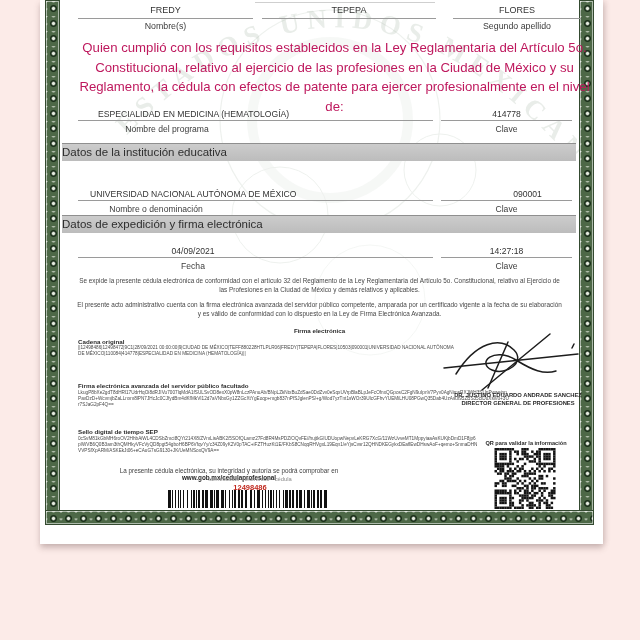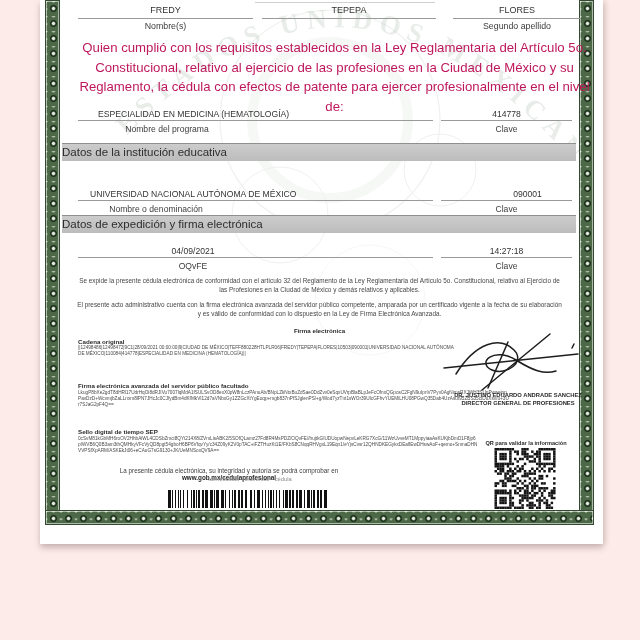--- a/index.html
+++ b/index.html
@@ -110,21 +110,21 @@
     <div class="rline" style="left:401px;top:200px;width:131px;"></div>
     <div class="rowlab" style="left:36px;top:203.5px;width:160px;text-align:center;">Nombre o denominación</div>
     <div class="rowlab" style="left:401px;top:203.5px;width:131px;">Clave</div>
 
     <div class="bar" style="top:215px;">Datos de expedición y firma electrónica</div>
 
     <div class="rowval" style="left:73px;top:246px;width:160px;text-align:center;">04/09/2021</div>
     <div class="rowval" style="left:401px;top:246px;width:131px;text-align:center;">14:27:18</div>
     <div class="rline" style="left:38px;top:257px;width:355px;"></div>
     <div class="rline" style="left:401px;top:257px;width:131px;"></div>
-    <div class="rowlab" style="left:73px;top:260.5px;width:160px;">OQvFE</div>
+    <div class="rowlab" style="left:73px;top:260.5px;width:160px;">Fecha</div>
     <div class="rowlab" style="left:401px;top:260.5px;width:131px;">Clave</div>
 
     <div class="legal" style="top:277px;">Se expide la presente cédula electrónica de conformidad con el artículo 32 del Reglamento de la Ley Reglamentaria del Artículo 5o. Constitucional, relativo al Ejercicio de las Profesiones en la Ciudad de México y demás relativos y aplicables.</div>
     <div class="legal" style="top:301px;">El presente acto administrativo cuenta con la firma electrónica avanzada del servidor público competente, amparada por un certificado vigente a la fecha de su elaboración y es válido de conformidad con lo dispuesto en la Ley de Firma Electrónica Avanzada.</div>
 
     <div class="tinyhead" style="left:35px;top:327px;width:489px;text-align:center;">Firma electrónica</div>
     <div class="tinyhead" style="left:38px;top:338px;">Cadena original</div>
     <div class="tinytxt" style="left:38px;top:345px;width:380px;">||12498486|12498472|9C1|28/09/2021 00:00:00|9|CIUDAD DE MÉXICO|TEFF880228HTLPLR06|FREDY|TEPEPA|FLORES|10503|090001|UNIVERSIDAD NACIONAL AUTÓNOMA DE MÉXICO|110084|414778|ESPECIALIDAD EN MEDICINA (HEMATOLOGÍA)||</div>
 
     <div class="tinyhead" style="left:38px;top:382px;">Firma electrónica avanzada del servidor público facultado</div>
@@ -466,20 +466,21 @@
         <rect x="18" y="24" width="1.02" height="1.02" fill="#141414"></rect>
         <rect x="21" y="24" width="1.02" height="1.02" fill="#141414"></rect>
         <rect x="22" y="24" width="1.02" height="1.02" fill="#141414"></rect>
         <rect x="23" y="24" width="1.02" height="1.02" fill="#141414"></rect>
       </svg>
 
     <div class="verify">
       <span>La presente cédula electrónica, su integridad y autoría se podrá comprobar en </span><b>www.gob.mx/cedulaprofesional</b>
     </div>
     <div class="idlab">Identificador electrónico - cédula</div>
+    <div class="idval">12498486</div>
     <svg class="abs" style="left:128px;top:490px;" width="163" height="18" viewBox="0 0 163 18" id="barcode">
         <rect x="0" y="0" width="3" height="18" fill="#111"></rect>
         <rect x="4" y="0" width="1" height="18" fill="#111"></rect>
         <rect x="7" y="0" width="1" height="18" fill="#111"></rect>
         <rect x="10" y="0" width="1" height="18" fill="#111"></rect>
         <rect x="12" y="0" width="1" height="18" fill="#111"></rect>
         <rect x="15" y="0" width="1" height="18" fill="#111"></rect>
         <rect x="19" y="0" width="1" height="18" fill="#111"></rect>
         <rect x="23" y="0" width="1" height="18" fill="#111"></rect>
         <rect x="25" y="0" width="2" height="18" fill="#111"></rect>

